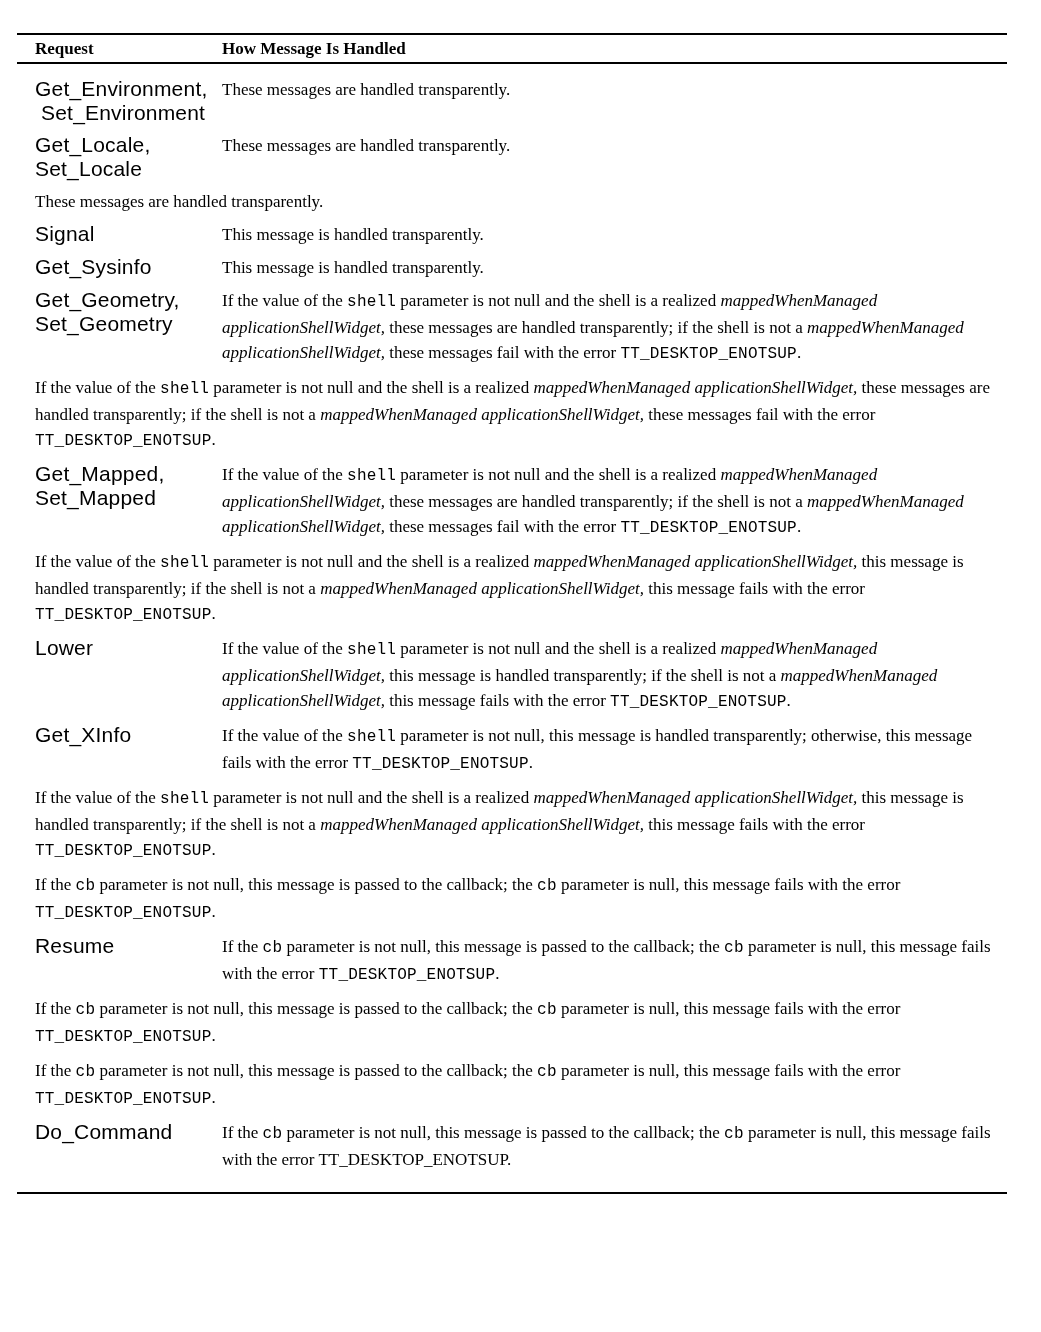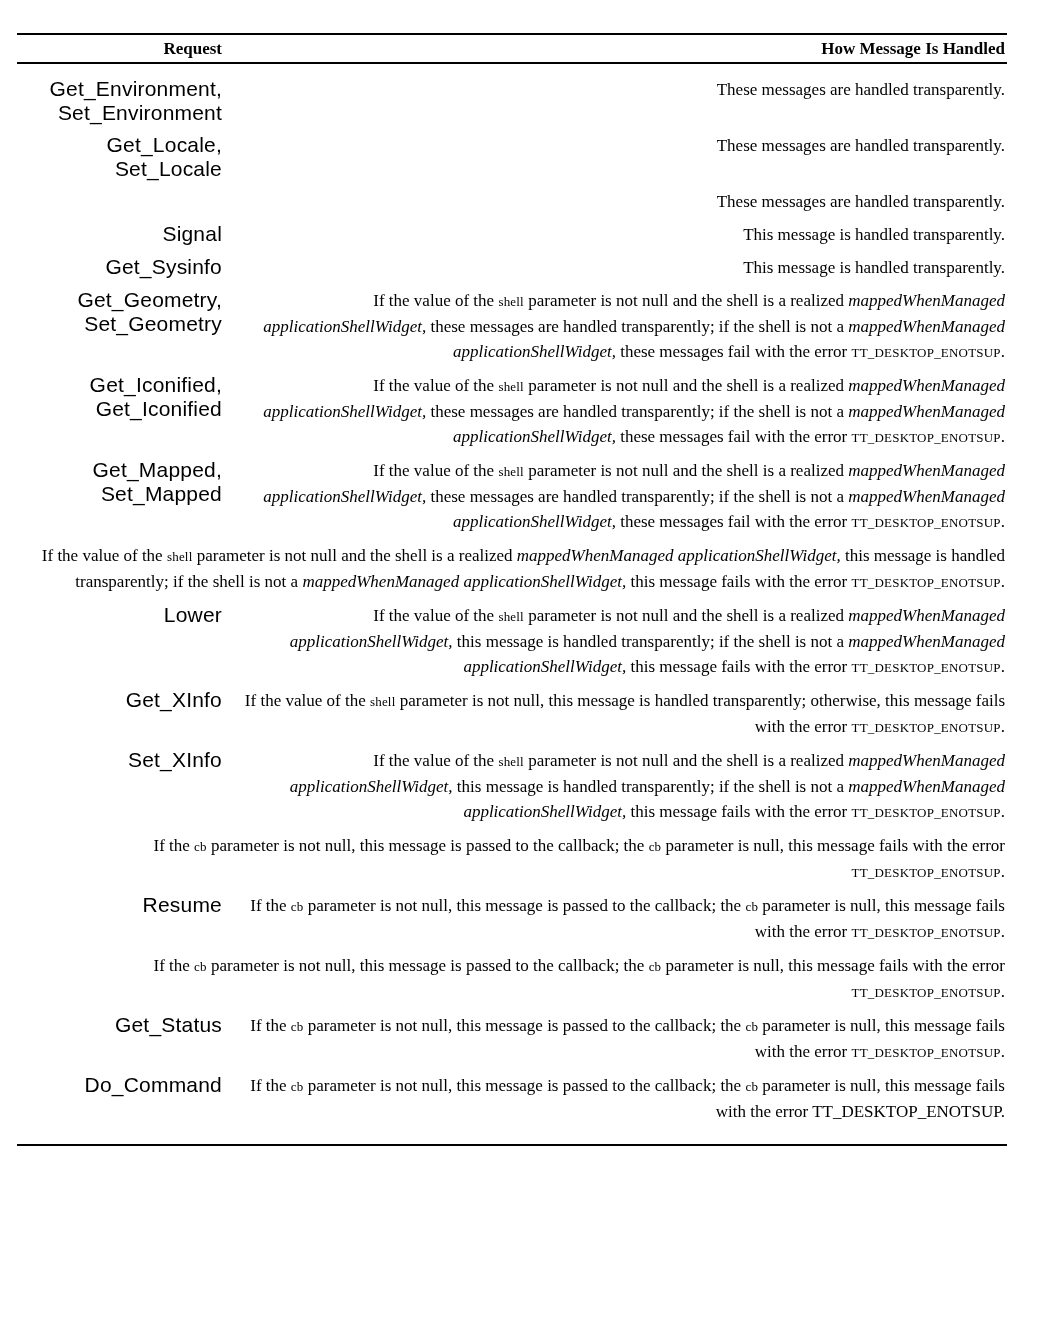--- a/index.html
+++ b/index.html
@@ -8,21 +8,21 @@
     width: 1041px; height: 1332px;
     color: #000000;
     font-family: "Liberation Serif", serif;
     overflow: hidden;
   }
   .page {
     position: relative;
     width: 1041px; height: 1332px;
     padding: 33px 34px 0 17px;
   }
-  .doc-table { width: 990px; text-align: right; }
+  .doc-table { width: 990px; }
   .rule { height: 2px; background: #000000; width: 990px; }
   .header-row {
     display: flex;
     padding: 0 0 0 18px;
     height: 27px;
     align-items: center;
   }
   .col-request { width: 187px; flex: 0 0 187px; }
   .col-desc { flex: 1; padding-right: 2px; }
   .hdr {
@@ -35,22 +35,22 @@
   .req-line {
     font-family: Liberation Sans, sans-serif;
     font-size: 21px;
     line-height: 24px;
     white-space: pre;
     letter-spacing: 0.2px;
   }
   .col-desc.body-text { font-size: 17px; line-height: 25px; }
   .seg-plain { font-family: "Liberation Serif", serif; }
   .seg-mono {
-    font-family: Liberation Serif, serif;
-    font-size: 13px;
+    font-family: Liberation Mono, monospace;
+    font-size: 16px;
     letter-spacing: 0.2px;
   }
   .seg-italic { font-style: italic; }
   .seg-bold { font-weight: normal; }
   .bottom-rule { margin-top: 4px; }
 </style>
 </head>
 <body>
 
 <div class="page">
@@ -92,24 +92,20 @@
           <div class="col-desc body-text"><span class="seg-plain">This message is handled transparently.</span></div>
         </div>
         <div class="row">
           <div class="col-request">
             <div class="req-line">Get_Geometry,</div>
             <div class="req-line">Set_Geometry</div>
           </div>
           <div class="col-desc body-text"><span class="seg-plain">If the value of the </span><span class="seg-mono">shell</span><span class="seg-plain"> parameter is not null and the shell is a realized </span><span class="seg-italic">mappedWhenManaged applicationShellWidget,</span><span class="seg-plain"> these messages are handled transparently; if the shell is not a </span><span class="seg-italic">mappedWhenManaged applicationShellWidget,</span><span class="seg-plain"> these messages fail with the error </span><span class="seg-mono">TT_DESKTOP_ENOTSUP</span><span class="seg-plain">.</span></div>
         </div>
         <div class="row">
-          <div class="col-request">
-            <div class="req-line">Get_Iconified,</div>
-            <div class="req-line">Get_Iconified</div>
-          </div>
           <div class="col-desc body-text"><span class="seg-plain">If the value of the </span><span class="seg-mono">shell</span><span class="seg-plain"> parameter is not null and the shell is a realized </span><span class="seg-italic">mappedWhenManaged applicationShellWidget,</span><span class="seg-plain"> these messages are handled transparently; if the shell is not a </span><span class="seg-italic">mappedWhenManaged applicationShellWidget,</span><span class="seg-plain"> these messages fail with the error </span><span class="seg-mono">TT_DESKTOP_ENOTSUP</span><span class="seg-plain">.</span></div>
         </div>
         <div class="row">
           <div class="col-request">
             <div class="req-line">Get_Mapped,</div>
             <div class="req-line">Set_Mapped</div>
           </div>
           <div class="col-desc body-text"><span class="seg-plain">If the value of the </span><span class="seg-mono">shell</span><span class="seg-plain"> parameter is not null and the shell is a realized </span><span class="seg-italic">mappedWhenManaged applicationShellWidget,</span><span class="seg-plain"> these messages are handled transparently; if the shell is not a </span><span class="seg-italic">mappedWhenManaged applicationShellWidget,</span><span class="seg-plain"> these messages fail with the error </span><span class="seg-mono">TT_DESKTOP_ENOTSUP</span><span class="seg-plain">.</span></div>
         </div>
         <div class="row">
@@ -121,41 +117,35 @@
           </div>
           <div class="col-desc body-text"><span class="seg-plain">If the value of the </span><span class="seg-mono">shell</span><span class="seg-plain"> parameter is not null and the shell is a realized </span><span class="seg-italic">mappedWhenManaged applicationShellWidget,</span><span class="seg-plain"> this message is handled transparently; if the shell is not a </span><span class="seg-italic">mappedWhenManaged applicationShellWidget,</span><span class="seg-plain"> this message fails with the error </span><span class="seg-mono">TT_DESKTOP_ENOTSUP</span><span class="seg-plain">.</span></div>
         </div>
         <div class="row">
           <div class="col-request">
             <div class="req-line">Get_XInfo</div>
           </div>
           <div class="col-desc body-text"><span class="seg-plain">If the value of the </span><span class="seg-mono">shell</span><span class="seg-plain"> parameter is not null, this message is handled transparently; otherwise, this message fails with the error </span><span class="seg-mono">TT_DESKTOP_ENOTSUP</span><span class="seg-plain">.</span></div>
         </div>
         <div class="row">
-          <div class="col-request">
-            <div class="req-line">Set_XInfo</div>
-          </div>
           <div class="col-desc body-text"><span class="seg-plain">If the value of the </span><span class="seg-mono">shell</span><span class="seg-plain"> parameter is not null and the shell is a realized </span><span class="seg-italic">mappedWhenManaged applicationShellWidget,</span><span class="seg-plain"> this message is handled transparently; if the shell is not a </span><span class="seg-italic">mappedWhenManaged applicationShellWidget,</span><span class="seg-plain"> this message fails with the error </span><span class="seg-mono">TT_DESKTOP_ENOTSUP</span><span class="seg-plain">.</span></div>
         </div>
         <div class="row">
           <div class="col-desc body-text"><span class="seg-plain">If the </span><span class="seg-mono">cb</span><span class="seg-plain"> parameter is not null, this message is passed to the callback; the </span><span class="seg-mono">cb</span><span class="seg-plain"> parameter is null, this message fails with the error </span><span class="seg-mono">TT_DESKTOP_ENOTSUP</span><span class="seg-plain">.</span></div>
         </div>
         <div class="row">
           <div class="col-request">
             <div class="req-line">Resume</div>
           </div>
           <div class="col-desc body-text"><span class="seg-plain">If the </span><span class="seg-mono">cb</span><span class="seg-plain"> parameter is not null, this message is passed to the callback; the </span><span class="seg-mono">cb</span><span class="seg-plain"> parameter is null, this message fails with the error </span><span class="seg-mono">TT_DESKTOP_ENOTSUP</span><span class="seg-plain">.</span></div>
         </div>
         <div class="row">
           <div class="col-desc body-text"><span class="seg-plain">If the </span><span class="seg-mono">cb</span><span class="seg-plain"> parameter is not null, this message is passed to the callback; the </span><span class="seg-mono">cb</span><span class="seg-plain"> parameter is null, this message fails with the error </span><span class="seg-mono">TT_DESKTOP_ENOTSUP</span><span class="seg-plain">.</span></div>
         </div>
         <div class="row">
-          <div class="col-request">
-            <div class="req-line">Get_Status</div>
-          </div>
           <div class="col-desc body-text"><span class="seg-plain">If the </span><span class="seg-mono">cb</span><span class="seg-plain"> parameter is not null, this message is passed to the callback; the </span><span class="seg-mono">cb</span><span class="seg-plain"> parameter is null, this message fails with the error </span><span class="seg-mono">TT_DESKTOP_ENOTSUP</span><span class="seg-plain">.</span></div>
         </div>
         <div class="row">
           <div class="col-request">
             <div class="req-line">Do_Command</div>
           </div>
           <div class="col-desc body-text"><span class="seg-plain">If the </span><span class="seg-mono">cb</span><span class="seg-plain"> parameter is not null, this message is passed to the callback; the </span><span class="seg-mono">cb</span><span class="seg-plain"> parameter is null, this message fails with the error </span><span class="seg-bold">TT_DESKTOP_ENOTSUP.</span></div>
         </div>
       </div>
     <div class="rule bottom-rule"></div>

